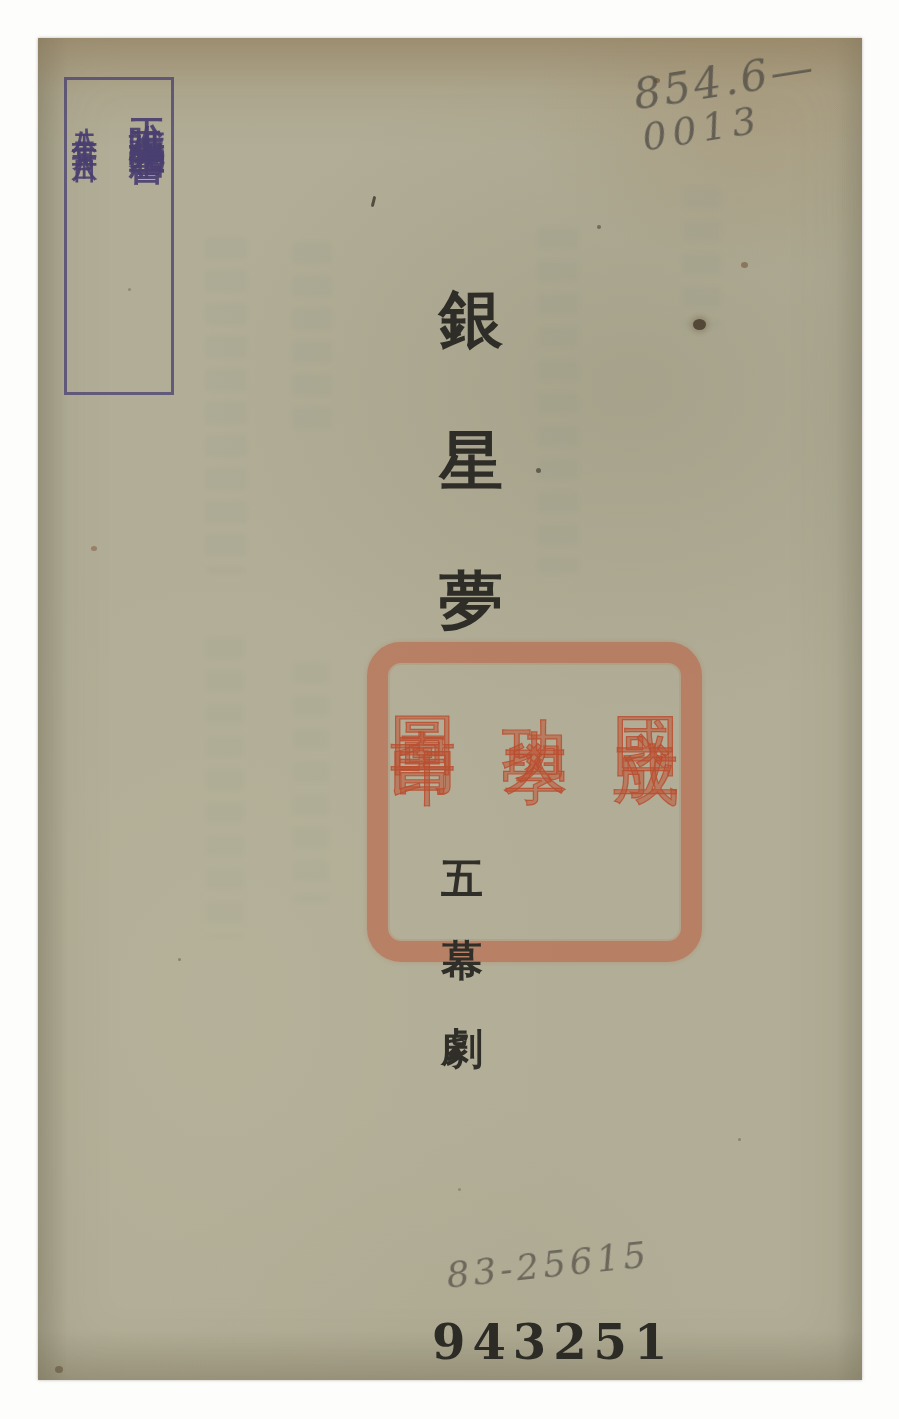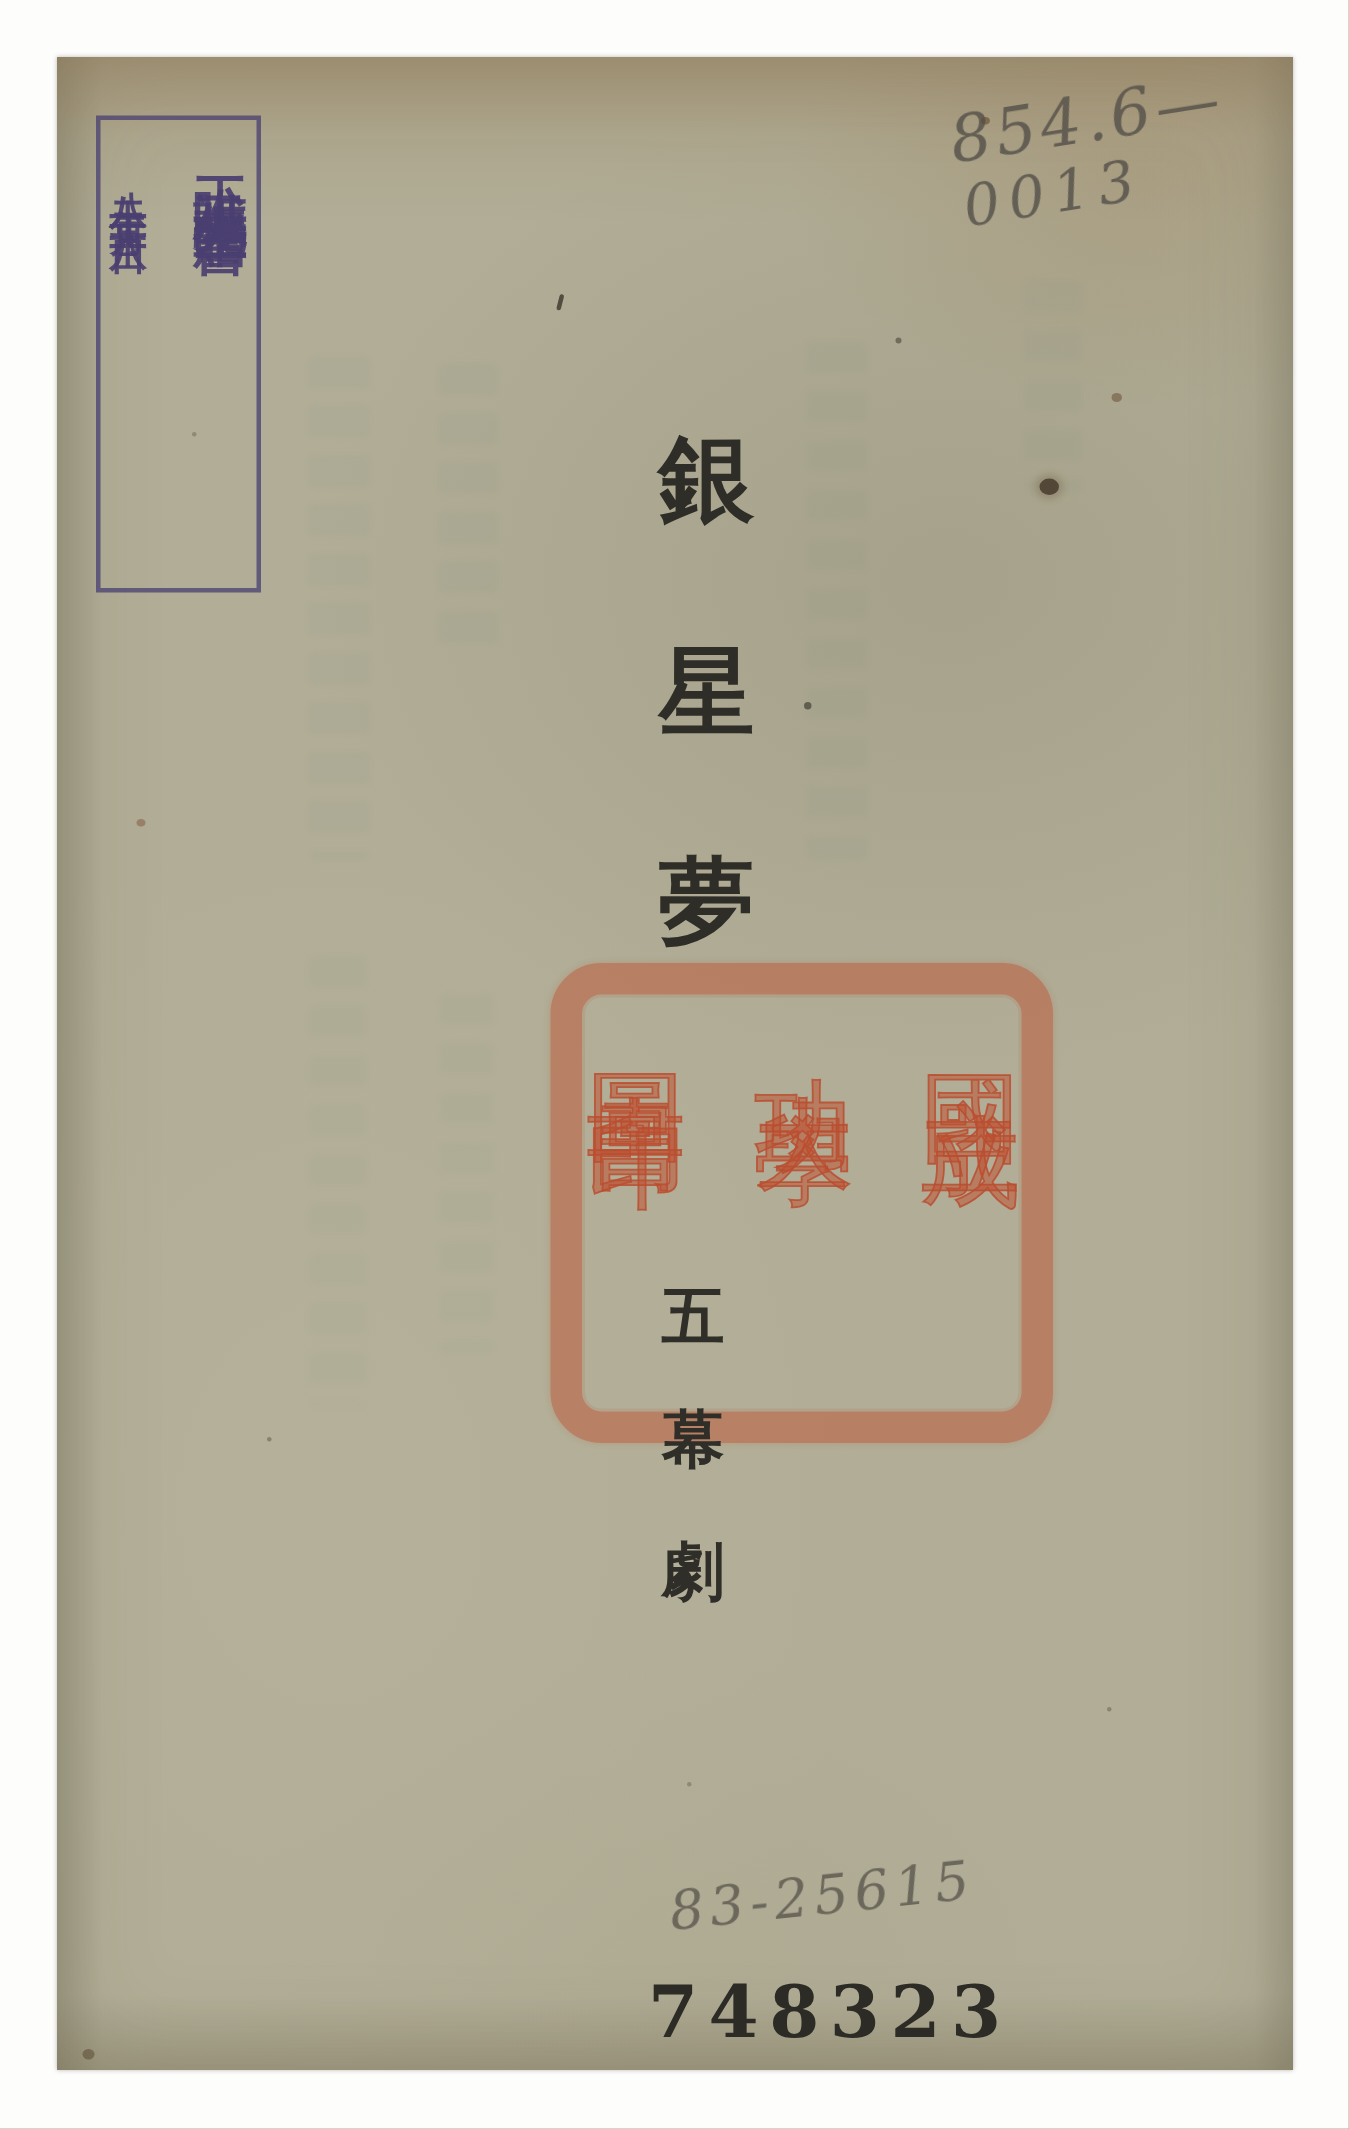--- a/index.html
+++ b/index.html
@@ -137,21 +137,21 @@
     <div class="seal-col seal-col2 v">功大學</div>
     <div class="seal-col seal-col3 v">圖書印</div>
   </div>
 
   <div class="sub-char" style="top:820px;">五</div>
   <div class="sub-char" style="top:902px;">幕</div>
   <div class="sub-char" style="top:990px;">劇</div>
 
   <div class="accession-pencil">83-25615</div>
 
-  <div class="accession-stamp">748323</div>
+  <div class="accession-stamp">943251</div>
 
   <div class="speck" style="left:655px;top:281px;width:13px;height:11px;background:#3f3122;opacity:.8;box-shadow:0 0 5px 3px rgba(92,70,40,.3);"></div>
   <div class="speck" style="left:703px;top:224px;width:7px;height:6px;background:#6a5136;opacity:.55;"></div>
   <div class="speck" style="left:616px;top:40px;width:6px;height:5px;background:#5f4a33;opacity:.6;"></div>
   <div class="speck" style="left:334px;top:158px;width:3px;height:11px;background:#3c362c;opacity:.8;border-radius:2px;transform:rotate(14deg);"></div>
   <div class="speck" style="left:498px;top:430px;width:5px;height:5px;background:#454034;opacity:.7;"></div>
   <div class="speck" style="left:559px;top:187px;width:4px;height:4px;background:#4a4438;opacity:.6;"></div>
   <div class="speck" style="left:53px;top:508px;width:6px;height:5px;background:#7a4a34;opacity:.45;"></div>
   <div class="speck" style="left:17px;top:1328px;width:8px;height:7px;background:#57432c;opacity:.5;"></div>
   <div class="speck" style="left:140px;top:920px;width:3px;height:3px;background:#5c5444;opacity:.5;"></div>

